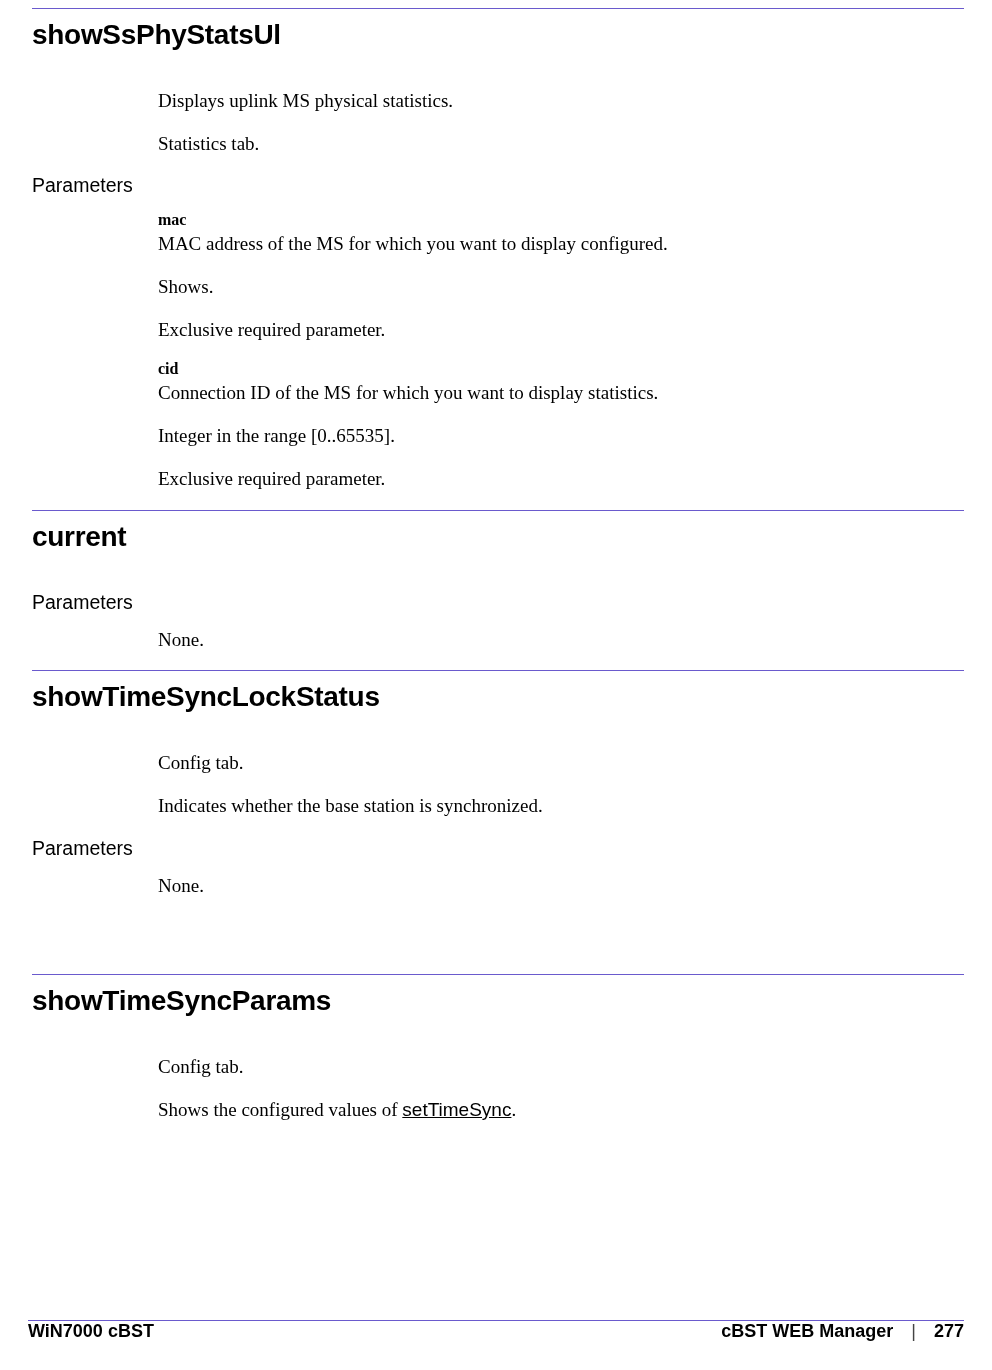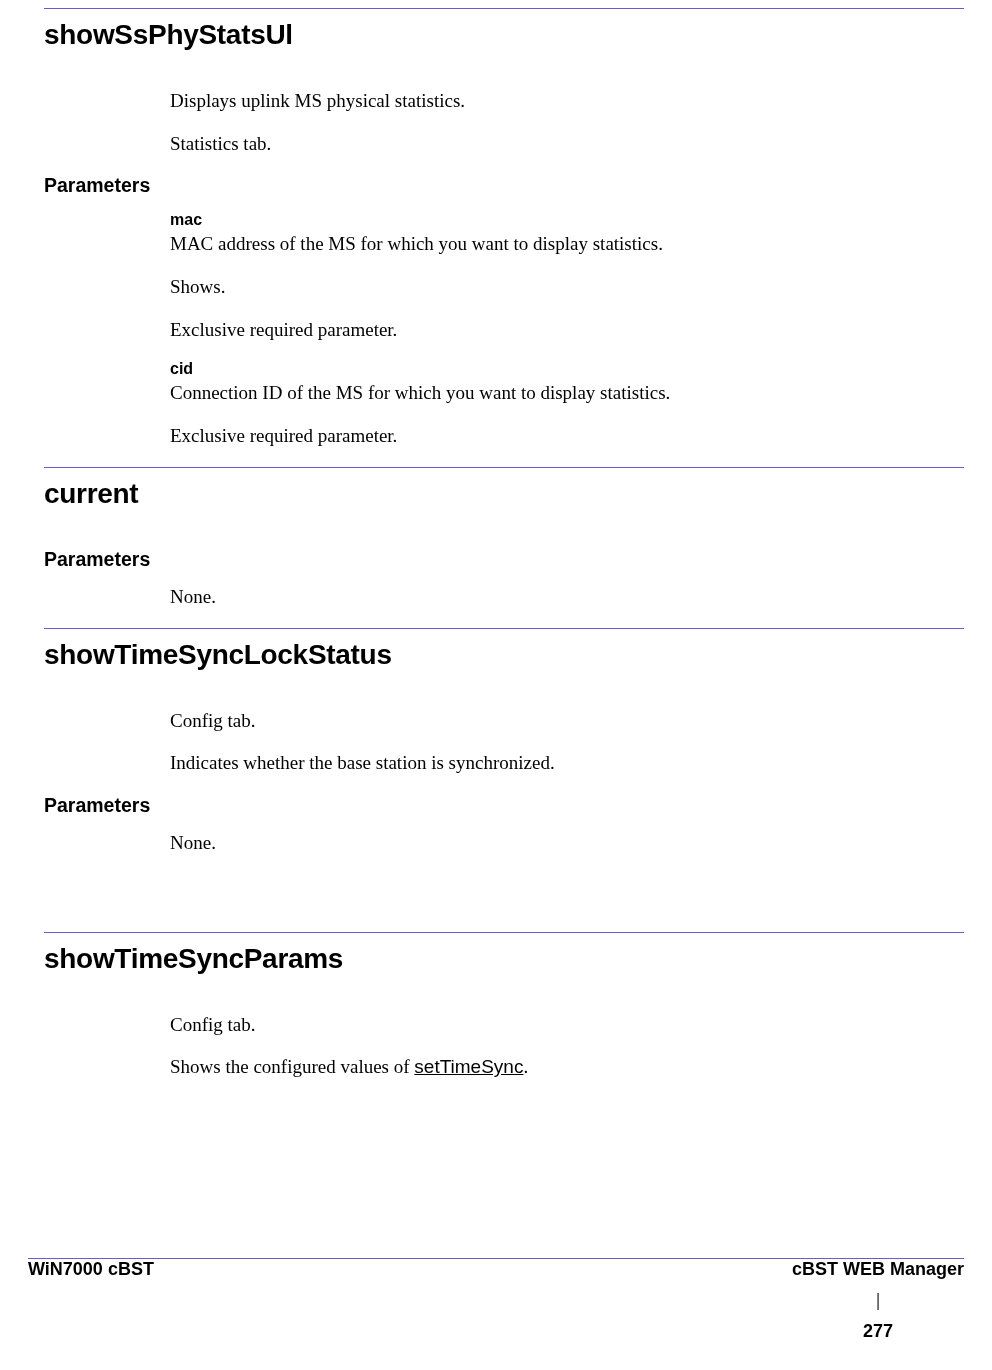--- a/index.html
+++ b/index.html
@@ -9,21 +9,21 @@
   }
   body {
     width: 992px;
     height: 1370px;
     background: #fff;
     font-family: "Palatino Linotype", "Book Antiqua", Palatino, serif;
     color: #000;
     position: relative;
   }
   .page {
-    padding: 0 28px 0 44px;
+    padding: 0 28px 0 32px;
   }
   .top-rule {
     border-top: 1px solid #6a5acd;
     margin-top: 8px;
   }
   .section-heading {
     font-family: Arial, Helvetica, sans-serif;
     font-weight: bold;
     font-size: 28px;
     letter-spacing: -0.3px;
@@ -33,28 +33,28 @@
   .indent {
     margin-left: 126px;
   }
   .body-text {
     font-size: 19px;
     line-height: 1.3;
     margin-bottom: 18px;
   }
   .subheading {
     font-family: Arial, Helvetica, sans-serif;
-    font-weight: bold;
+    font-weight: normal;
     font-size: 19.5px;
     margin-top: 8px;
     margin-bottom: 14px;
     margin-left: 0;
   }
   .param-name {
-    font-family: Liberation Sans, sans-serif;
+    font-family: Liberation Serif, serif;
     font-weight: bold;
     font-size: 16px;
     margin-bottom: 3px;
   }
   .hr-section {
     border: none;
     border-top: 1px solid #6a5acd;
     margin-top: 16px;
     margin-bottom: 0;
   }
@@ -77,22 +77,21 @@
     display: flex;
     justify-content: space-between;
     align-items: flex-start;
     font-family: Arial, Helvetica, sans-serif;
     font-weight: bold;
     font-size: 18px;
   }
   .footer-right {
     display: flex;
     align-items: center;
-    gap: 10px;
-    flex-direction: column;
+    gap: 18px;
   }
   .footer-sep {
     font-weight: normal;
     color: #444;
   }
 </style>
 </head>
 <body>
 
 <div class="page">
@@ -100,26 +99,27 @@
 
   <div>
     <h2 class="section-heading">showSsPhyStatsUl</h2>
     <div class="indent">
       <p class="body-text">Displays uplink MS physical statistics.</p>
       <p class="body-text">Statistics tab.</p>
     </div>
     <h3 class="subheading">Parameters</h3>
     <div class="indent">
       <p class="param-name">mac</p>
-      <p class="body-text">MAC address of the MS for which you want to display statistics.</p>
+      <p class="body-text">MAC address of the MS for which you want to display configured.</p>
       <p class="body-text">Shows.</p>
       <p class="body-text">Exclusive required parameter.</p>
 
       <p class="param-name">cid</p>
       <p class="body-text">Connection ID of the MS for which you want to display statistics.</p>
+      <p class="body-text">Integer in the range [0..65535].</p>
       <p class="body-text">Exclusive required parameter.</p>
     </div>
   </div>
 
   <hr class="hr-section">
 
   <div>
     <h2 class="section-heading">current</h2>
     <h3 class="subheading">Parameters</h3>
     <div class="indent">

